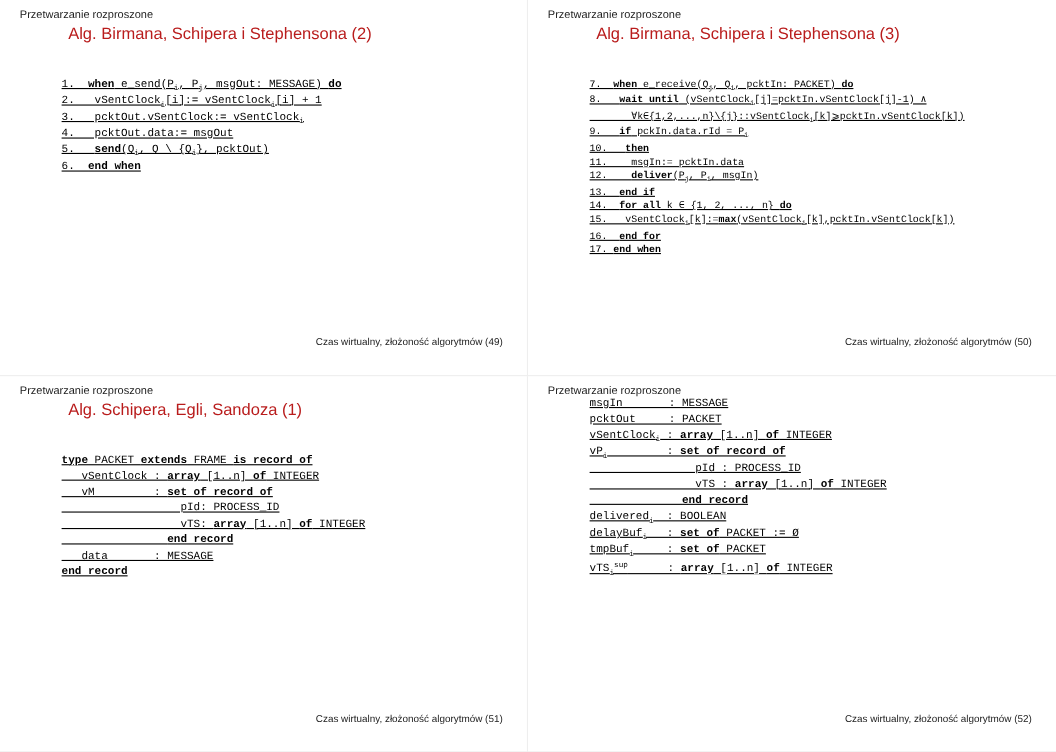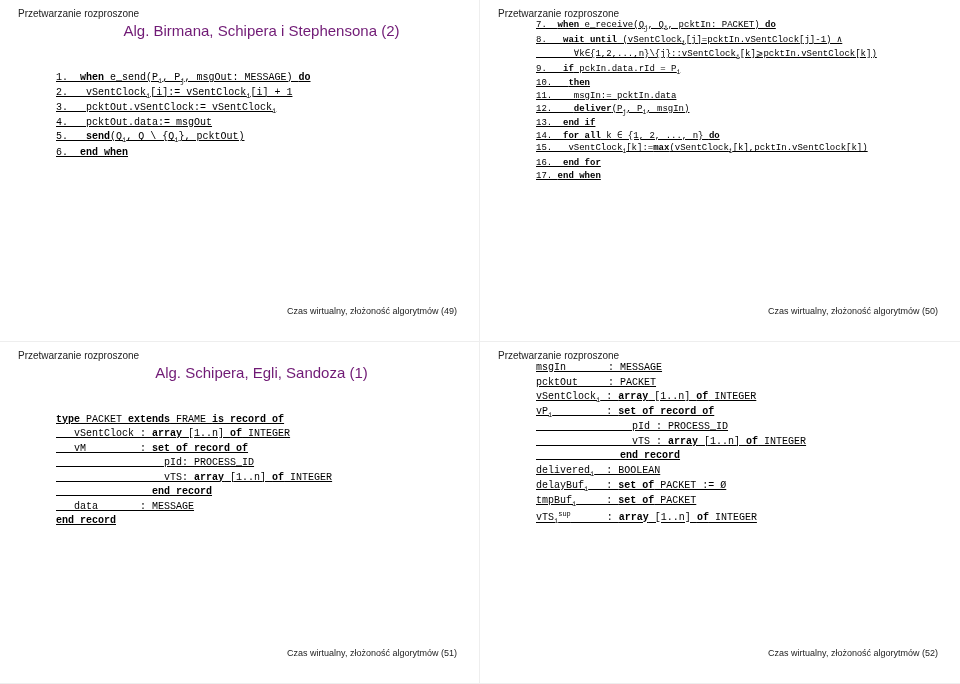--- a/index.html
+++ b/index.html
@@ -26,24 +26,23 @@
     box-sizing: border-box;
     border-bottom: 1px solid #eee;
   }
   .slide:nth-child(odd) { border-right: 1px solid #eee; }
   .category {
     font-size: 10px;
     color: #222;
   }
   .title {
     font-size: 15px;
-    color: #701a75;
+    color: #b91c1c;
     margin: 2px 0 30px 44px;
     line-height: 1.3;
-    text-align: center;
   }
   .code {
     font-family: "Courier New", Courier, monospace;
     font-size: 10px;
     white-space: pre;
     line-height: 1.45;
     margin-left: 38px;
     color: #000;
     text-decoration: underline;
   }
@@ -80,20 +79,21 @@
 3.   pcktOut.vSentClock:= vSentClock<sub>i</sub>
 4.   pcktOut.data:= msgOut
 5.   <b>send</b>(Q<sub>i</sub>, Q \ {Q<sub>i</sub>}, pcktOut)
 6.  <b>end when</b></div>
     <div class="footer">Czas wirtualny, złożoność algorytmów (49)</div>
   </div>
 
   <div class="slide">
     <div class="wm"></div>
     <div class="category">Przetwarzanie rozproszone</div>
+    <div class="title">Alg. Birmana, Schipera i Stephensona (3)</div>
     <div class="code small">7.  <b>when</b> e_receive(Q<sub>j</sub>, Q<sub>i</sub>, pcktIn: PACKET) <b>do</b>
 8.   <b>wait until</b> (vSentClock<sub>i</sub>[j]=pcktIn.vSentClock[j]-1) ∧
        ∀k∈{1,2,...,n}\{j}::vSentClock<sub>i</sub>[k]⩾pcktIn.vSentClock[k])
 9.   <b>if</b> pckIn.data.rId = P<sub>i</sub>
 10.   <b>then</b>
 11.    msgIn:= pcktIn.data
 12.    <b>deliver</b>(P<sub>j</sub>, P<sub>i</sub>, msgIn)
 13.  <b>end if</b>
 14.  <b>for all</b> k ∈ {1, 2, ..., n} <b>do</b>
 15.   vSentClock<sub>i</sub>[k]:=<b>max</b>(vSentClock<sub>i</sub>[k],pcktIn.vSentClock[k])

